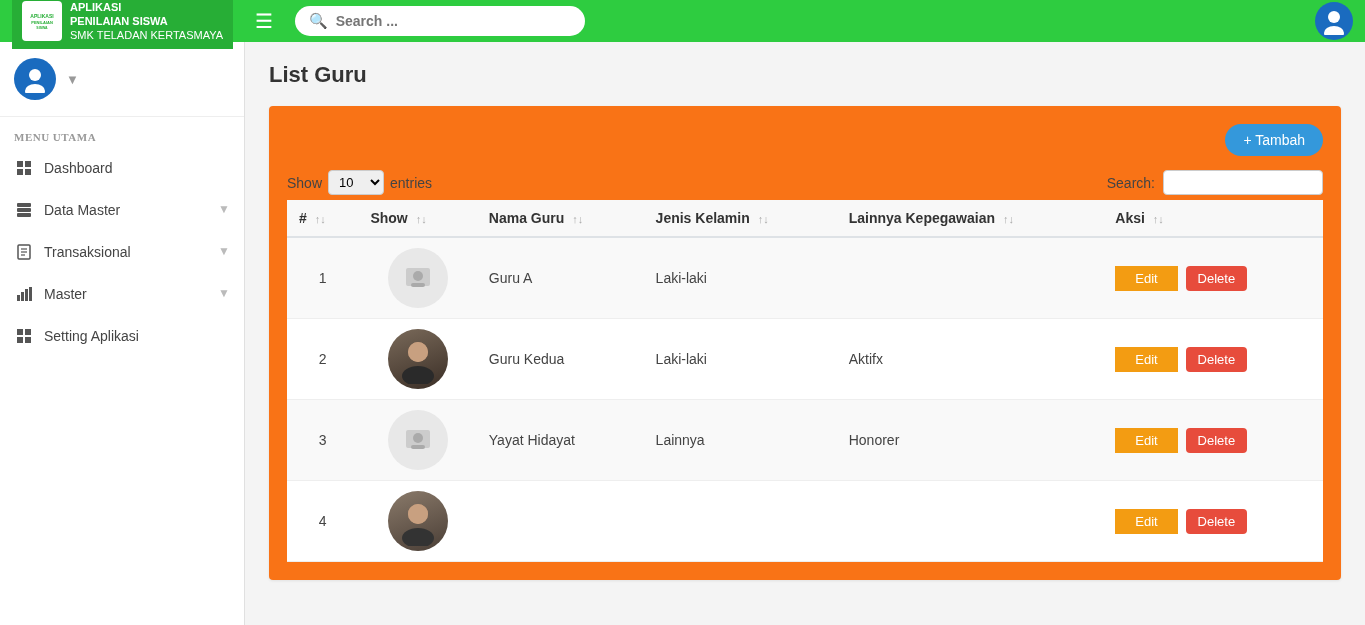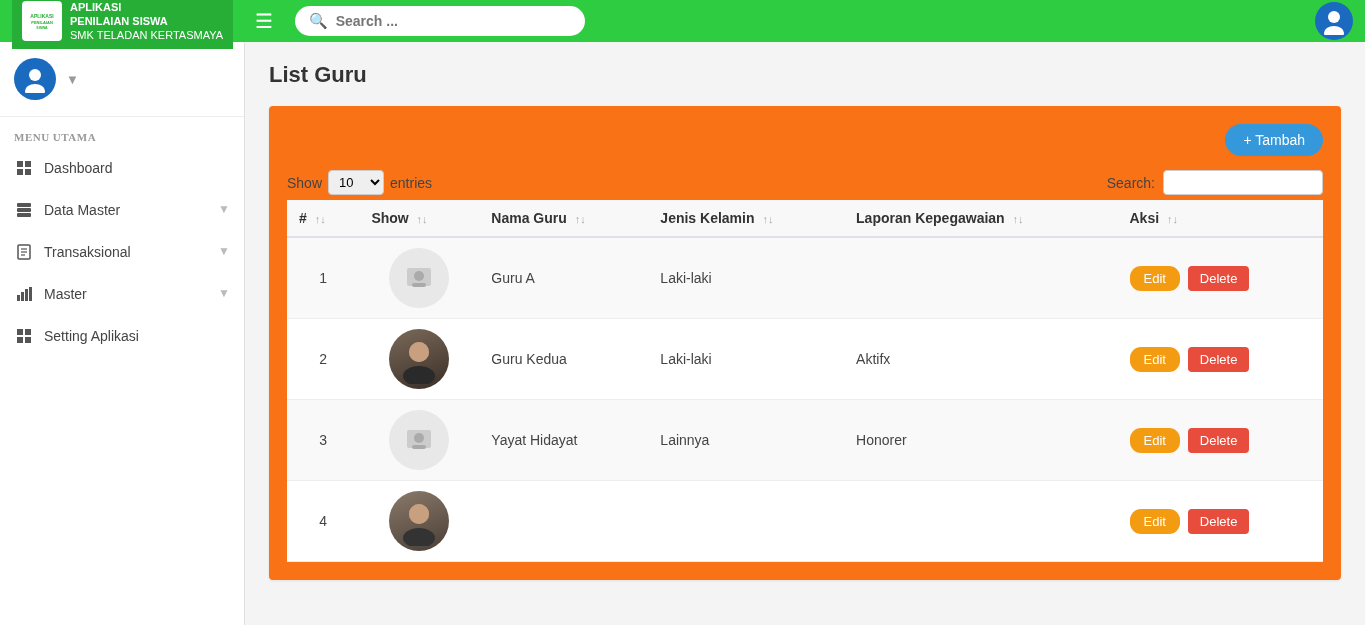--- a/index.html
+++ b/index.html
@@ -261,22 +261,22 @@
       margin: 0 auto;
       overflow: hidden;
       display: flex;
       align-items: center;
       justify-content: center;
     }
     .btn-edit {
       background: #f39c12;
       color: white;
       border: none;
-      border-radius: 11px;
-      padding: 5px 14px;
+      border-radius: 0;
+      padding: 5px 20px;
       font-size: 13px;
       cursor: pointer;
       margin-right: 4px;
     }
     .btn-delete {
       background: #e74c3c;
       color: white;
       border: none;
       border-radius: 4px;
       padding: 5px 12px;
@@ -436,21 +436,21 @@
             </th>
             <th>
               <span>Nama Guru</span>
               <span class="sort-icon">↑↓</span>
             </th>
             <th>
               <span>Jenis Kelamin</span>
               <span class="sort-icon">↑↓</span>
             </th>
             <th>
-              <span>Laporan Kepegawaian</span>
+              <span>Lainnya Kepegawaian</span>
               <span class="sort-icon">↑↓</span>
             </th>
             <th>
               <span>Aksi</span>
               <span class="sort-icon">↑↓</span>
             </th>
           </tr>
         </thead>
         <tbody id="table-body">
         <tr>

